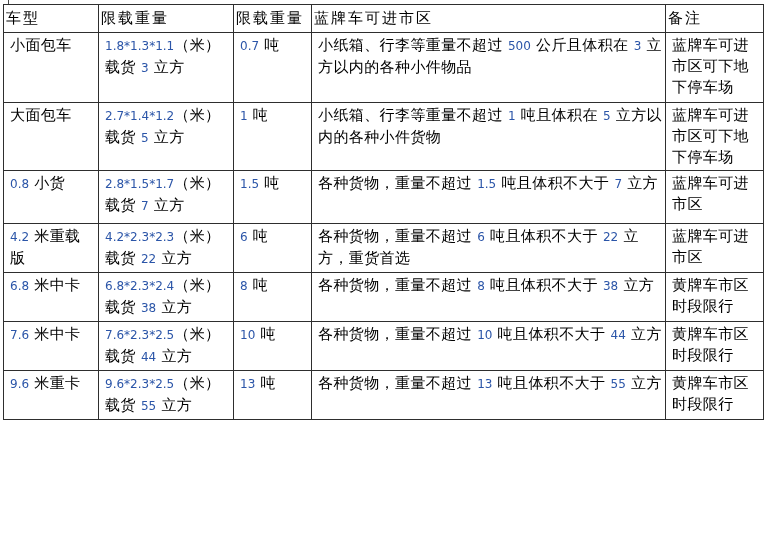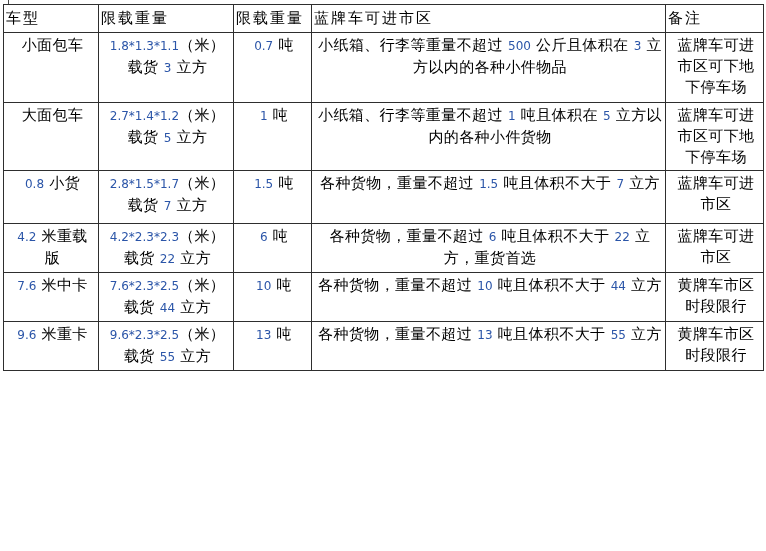--- a/index.html
+++ b/index.html
@@ -12,21 +12,21 @@
   .page{position:relative;padding:4px 0 0 3px}
   .stray{position:absolute;left:8px;top:0;width:1px;height:4px;background:#4a4a4a}
   table.vtable{border-collapse:collapse;table-layout:fixed;width:760px}
   .vtable th,.vtable td{border:1px solid var(--border,#2e2e2e);box-sizing:border-box}
   .vtable th{
     font-size:15px;font-weight:normal;text-align:left;
     letter-spacing:2px;height:28px;padding:0 2px;white-space:nowrap;overflow:hidden
   }
   .vtable td{
     font-size:15px;line-height:21px;letter-spacing:0.4px;
-    vertical-align:top;text-align:center;
+    vertical-align:top;text-align:left;
     padding:2px 3px 2px 6px;
     white-space:pre-line;word-break:break-all;overflow:hidden
   }
   tbody tr:nth-child(1){height:70px}
   tbody tr:nth-child(2){height:63px}
   tbody tr:nth-child(3){height:53px}
   tbody tr:nth-child(4){height:43px}
   tbody tr:nth-child(5){height:47px}
   tbody tr:nth-child(6){height:45px}
   tbody tr:nth-child(7){height:47px}
@@ -85,20 +85,28 @@
   </tr>
         <tr>
     <td><span class="num">4.2</span> 米重载版</td>
     <td><span class="num">4.2*2.3*2.3</span>（米）
 载货 <span class="num">22</span> 立方</td>
     <td><span class="num">6</span> 吨</td>
     <td>各种货物，重量不超过 <span class="num">6</span> 吨且体积不大于 <span class="num">22</span> 立方，重货首选</td>
     <td>蓝牌车可进市区</td>
   </tr>
         <tr>
+    <td><span class="num">6.8</span> 米中卡</td>
+    <td><span class="num">6.8*2.3*2.4</span>（米）
+载货 <span class="num">38</span> 立方</td>
+    <td><span class="num">8</span> 吨</td>
+    <td>各种货物，重量不超过 <span class="num">8</span> 吨且体积不大于 <span class="num">38</span> 立方</td>
+    <td>黄牌车市区时段限行</td>
+  </tr>
+        <tr>
     <td><span class="num">7.6</span> 米中卡</td>
     <td><span class="num">7.6*2.3*2.5</span>（米）
 载货 <span class="num">44</span> 立方</td>
     <td><span class="num">10</span> 吨</td>
     <td>各种货物，重量不超过 <span class="num">10</span> 吨且体积不大于 <span class="num">44</span> 立方</td>
     <td>黄牌车市区时段限行</td>
   </tr>
         <tr>
     <td><span class="num">9.6</span> 米重卡</td>
     <td><span class="num">9.6*2.3*2.5</span>（米）

